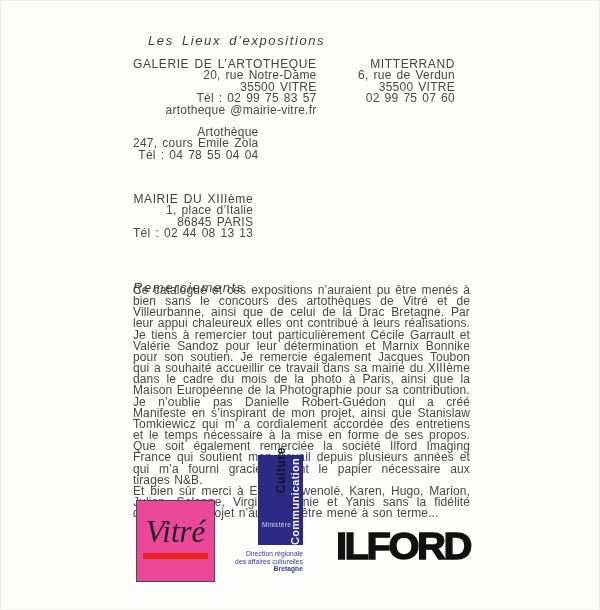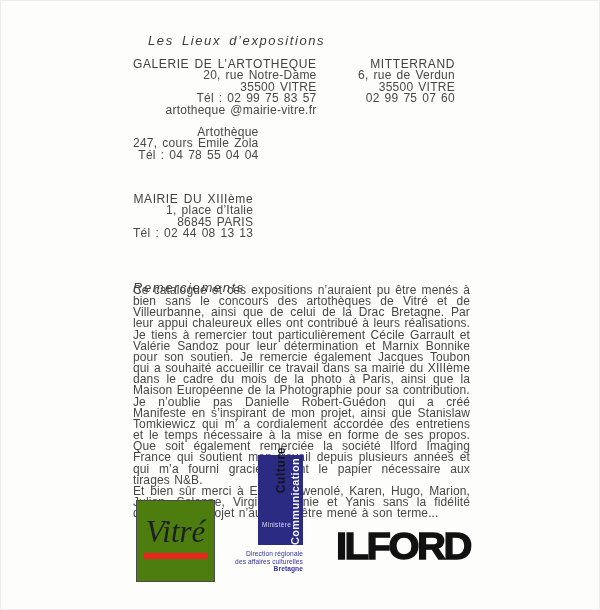--- a/index.html
+++ b/index.html
@@ -15,21 +15,21 @@
   }
   .venue{position:absolute;font-size:12px;line-height:11.45px;letter-spacing:0.25px;word-spacing:1.4px;color:#484848;text-align:right;}
   .venue .vname{letter-spacing:0.6px;color:#424242;}
   .ack{
     position:absolute;left:133px;top:285px;width:337px;
     font-size:12px;line-height:11.15px;letter-spacing:0.12px;word-spacing:0.9px;
     text-align:justify;color:#474747;
   }
   .ack p{margin:0;}
   
-  .vitre{position:absolute;left:136px;top:500px;width:77px;height:80px;border:1px solid #4a4a4a;background:#4d7c0f;}
+  .vitre{position:absolute;left:136px;top:500px;width:77px;height:80px;border:1px solid #4a4a4a;background:#ec4899;}
   .vitre .vitre-word{
     position:absolute;left:0;right:0;top:11px;text-align:center;
     font-family:"Liberation Serif",serif;font-style:italic;font-weight:normal;
     font-size:31px;line-height:40px;color:#1f1f1f;
   }
   .vitre .redbar{position:absolute;left:6px;top:52px;width:65px;height:6px;}
   
   .ministry{position:absolute;left:258px;top:447px;width:45px;height:130px;}
   .ministry .bluebox{position:absolute;left:0;top:8px;width:45px;height:90px;}
   .vtext{writing-mode:vertical-rl;transform:rotate(180deg);white-space:nowrap;}

